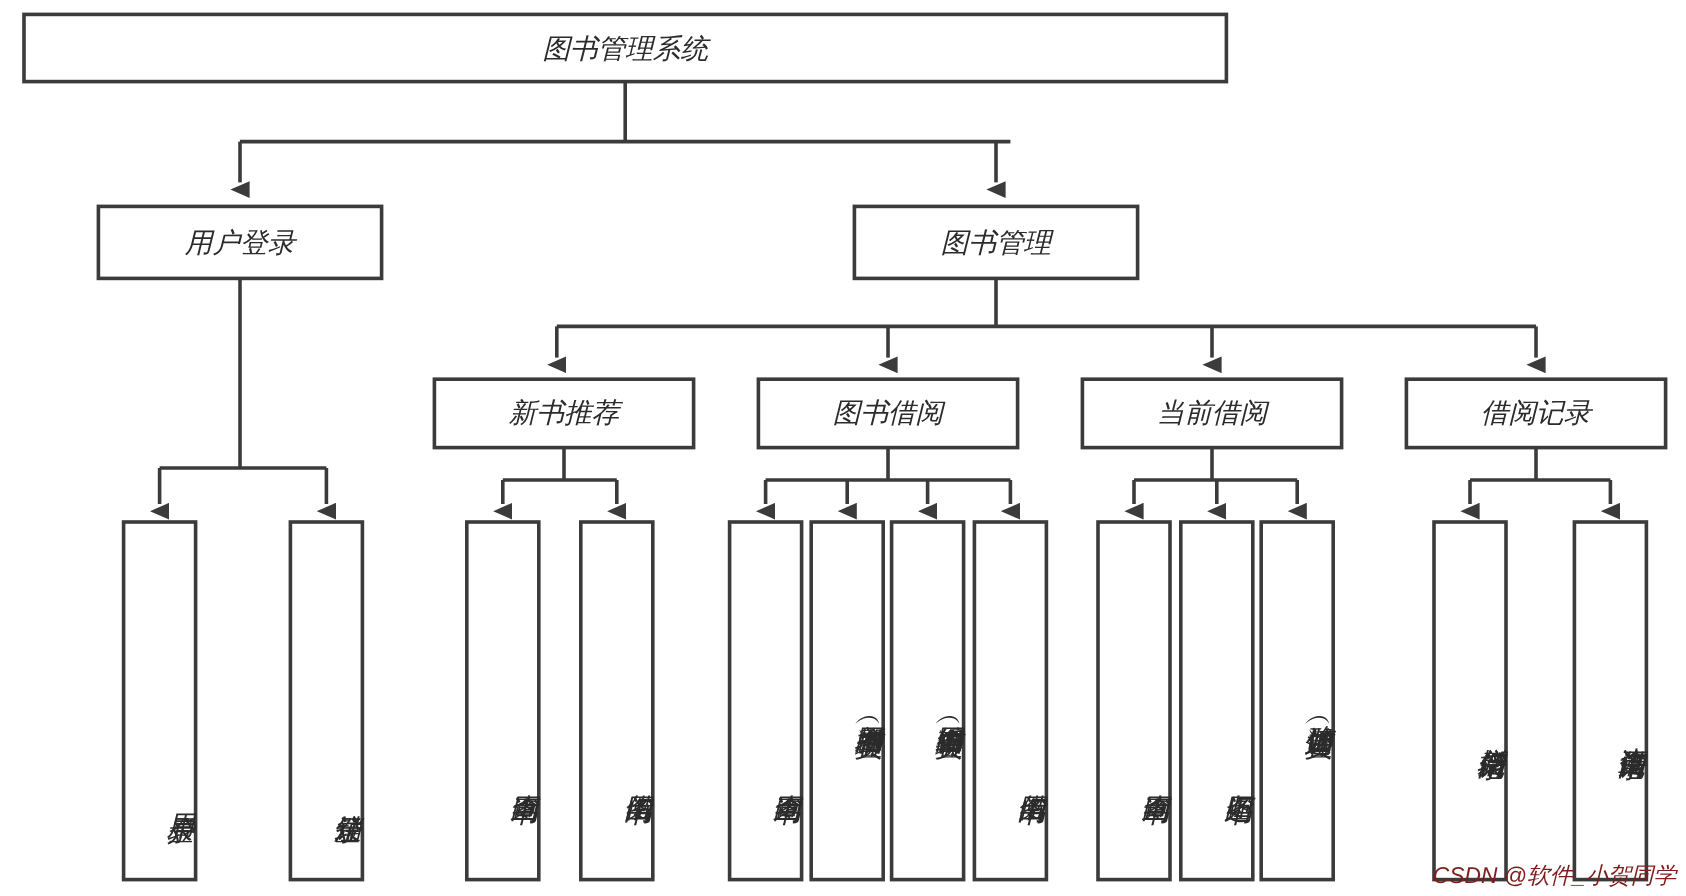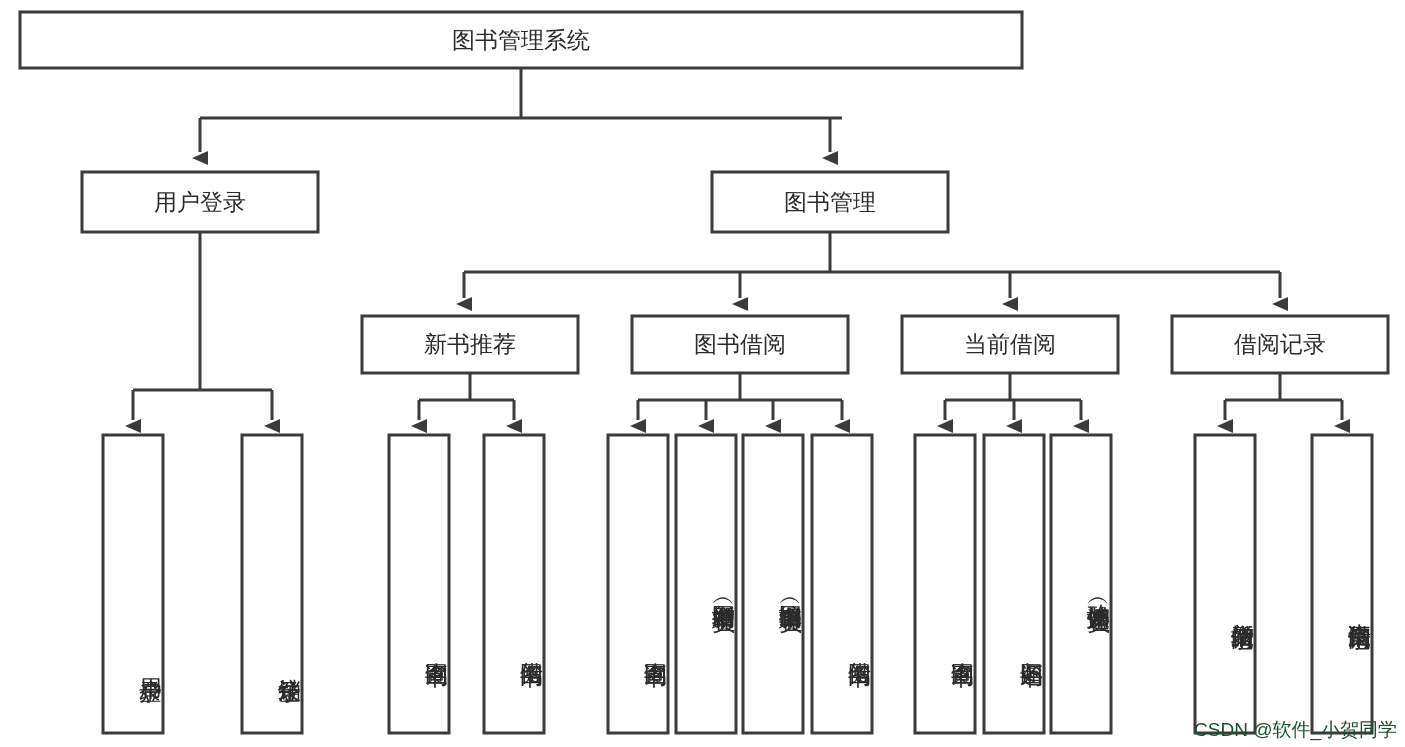--- a/index.html
+++ b/index.html
@@ -1,20 +1,20 @@
 <!DOCTYPE html>
 <html><head>
 <meta charset="utf-8">
 <style>
   html,body{margin:0;padding:0;background:#ffffff;}
   body{
     font-family:"Liberation Sans","DejaVu Sans",sans-serif;
     width:1405px;height:747px;overflow:hidden;position:relative;
   }
-  #diagram-root{position:relative;width:1405px;height:747px;}
+  #diagram-root{position:relative;width:1405px;height:747px;font-style:italic;}
   svg#flow{position:absolute;left:0;top:0;width:1405px;height:747px;display:block;}
   .box-rect{fill:#ffffff;stroke:#3b3b3b;stroke-width:3;}
   .conn{stroke:#3b3b3b;stroke-width:3;fill:none;stroke-linecap:butt;}
   .arrow-head{fill:#3b3b3b;}
   .node-label{
     font-family:"Liberation Sans","DejaVu Sans",sans-serif;
     fill:#2b2b2b;font-size:23px;
   }
   .vlabel{
     position:absolute;
@@ -24,21 +24,21 @@
     font-family:"Liberation Sans","DejaVu Sans",sans-serif;
     font-size:23px;line-height:1.05;
     color:#2b2b2b;
     letter-spacing:1px;
     white-space:nowrap;
     pointer-events:none;
   }
   .watermark{
     position:absolute;right:8px;bottom:4px;
     font-family:"Liberation Sans","DejaVu Sans",sans-serif;
-    font-size:19px;color:#14532d;white-space:nowrap;margin-top:27px;
+    font-size:19px;color:#7f1d1d;white-space:nowrap;margin-top:27px;
   }
 </style>
 </head>
 <body>
 
 <div id="diagram-root">
 
   <svg id="flow" viewBox="0 0 1405 747">
     <defs>
       <marker id="ah" markerWidth="14" markerHeight="16" refX="1" refY="8" orient="auto" markerUnits="userSpaceOnUse">

